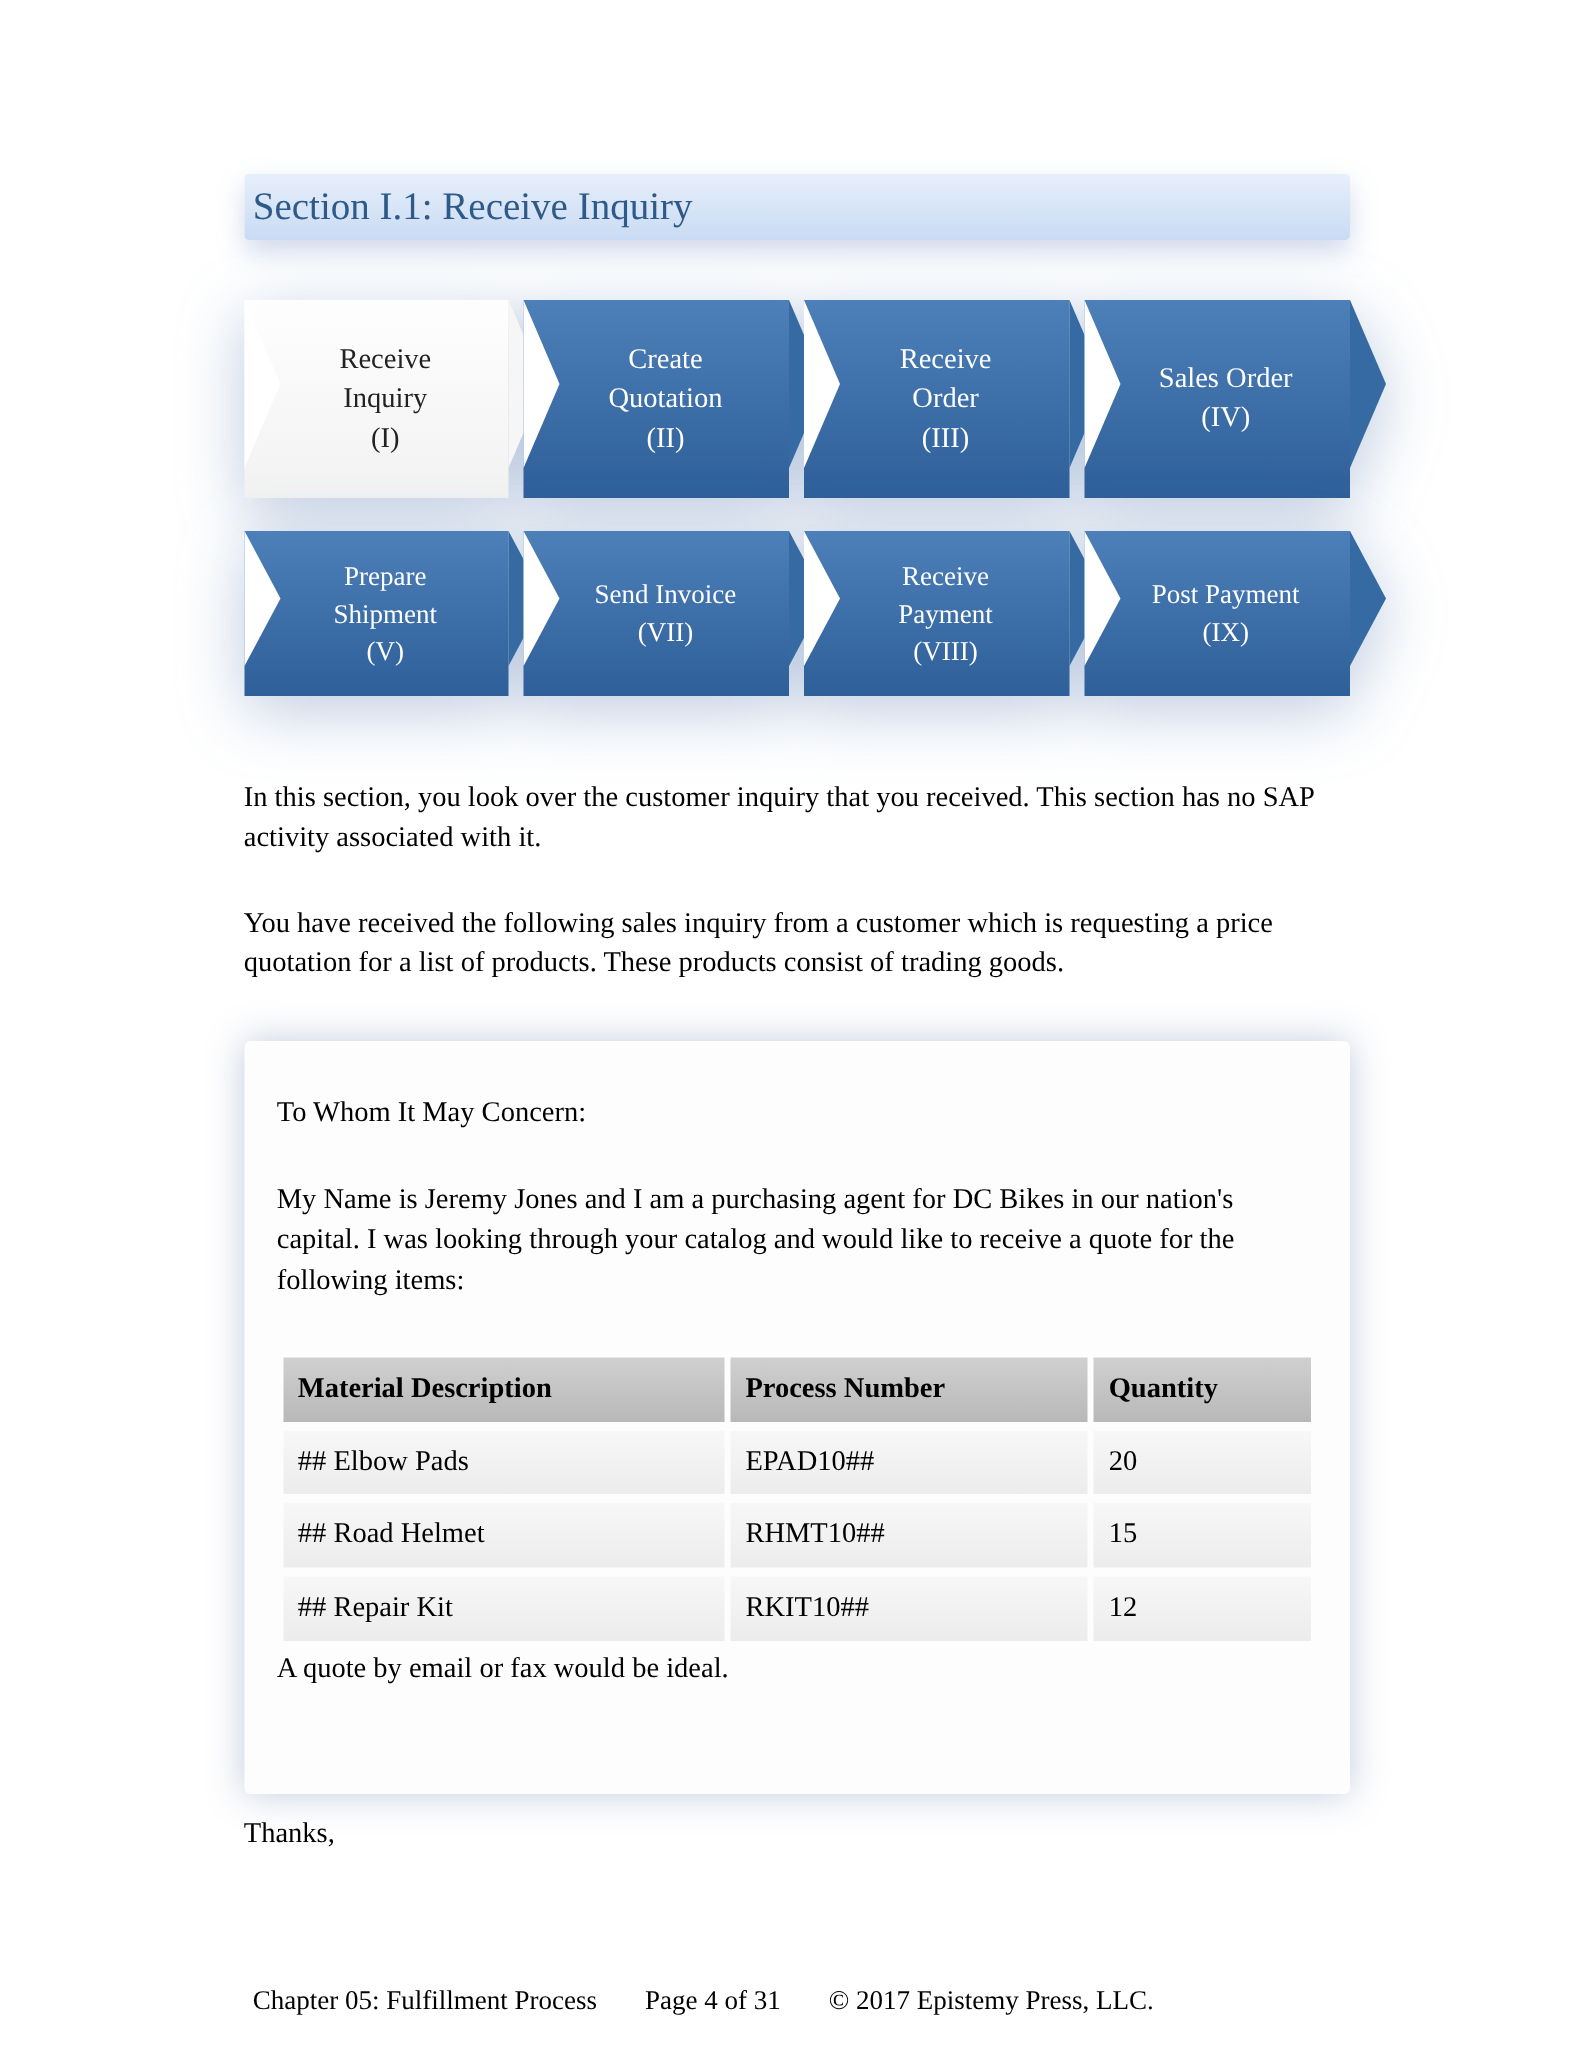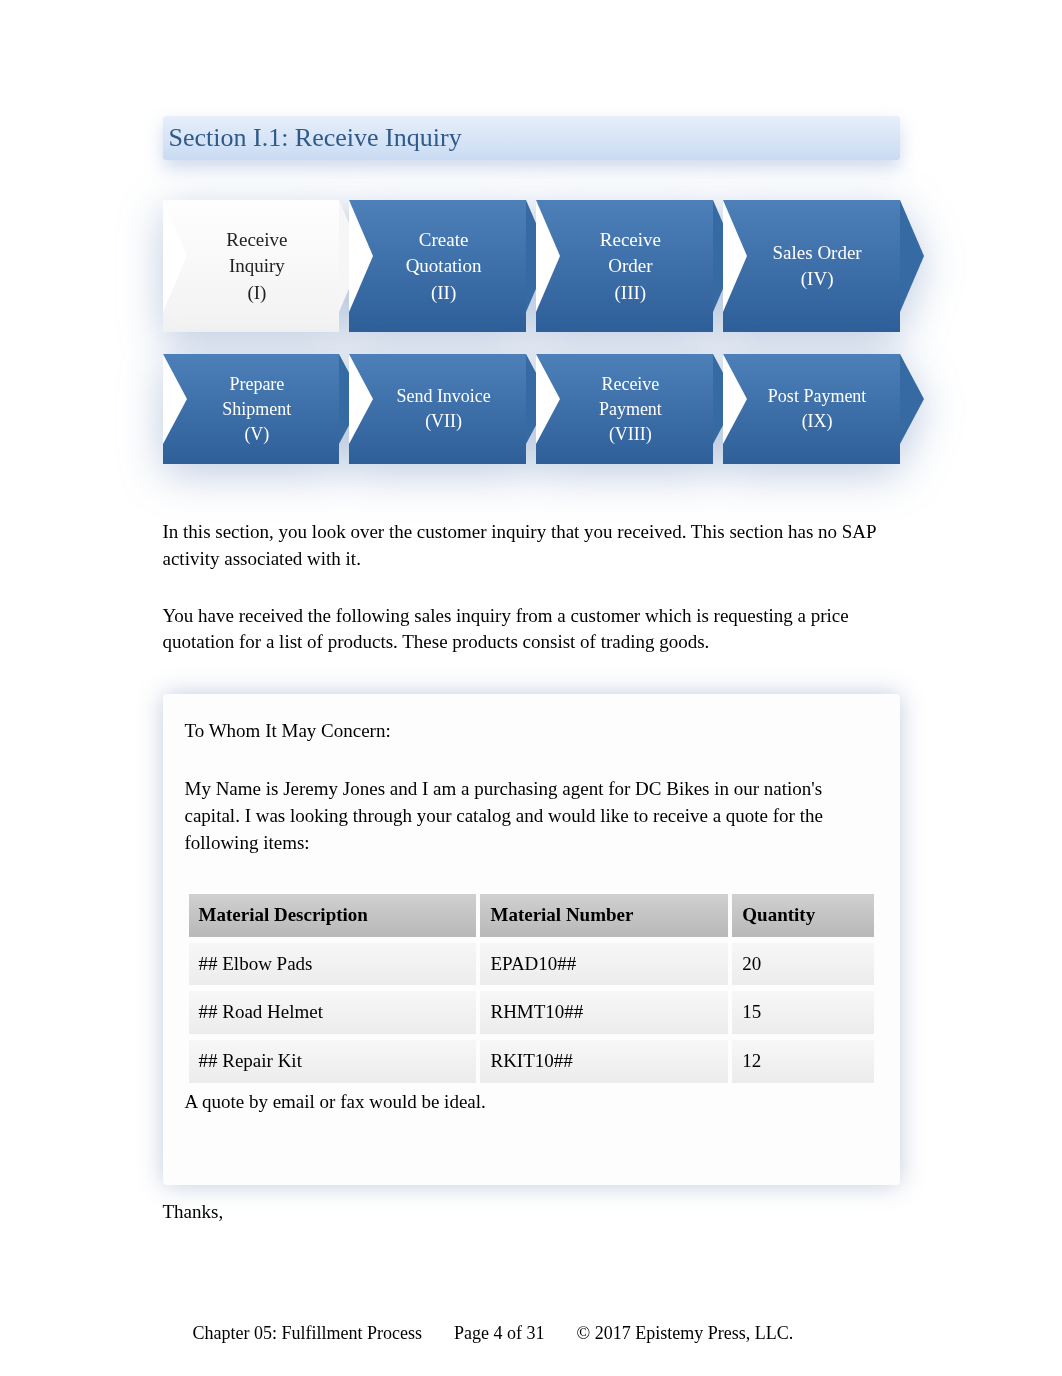--- a/index.html
+++ b/index.html
@@ -24,27 +24,27 @@
   .blue::before{border-left:24px solid #fff}
   .blue::after{border-left:24px solid #356aa3}
   
   .white{background:linear-gradient(#fefefe,#f2f2f2);color:#222}
   .white::before{border-left:24px solid #fff}
   .white::after{border-left:24px solid #f6f6f6}
   .chevron .line1{display:block}
   .chevron .line2{display:block}
   .body-text{margin-top:55px;font-size:19px;max-width:820px}
   .body-text p{margin:0 0 30px 0}
-  .letter{margin-top:38px;background:#fdfdfd;border-radius:4px;box-shadow:0 0 25px rgba(120,140,180,.45);padding:24px 22px 38px 22px}
+  .letter{margin-top:38px;background:#fdfdfd;border-radius:4px;box-shadow:0 0 25px rgba(120,140,180,.45);padding:35px 22px 38px 22px}
   .letter p{margin:0 0 32px 0}
   table.mat{width:100%;border-collapse:separate;border-spacing:4px 6px;font-size:19px}
   table.mat th{background:linear-gradient(#d0d0d0,#b8b8b8);text-align:left;font-weight:bold;padding:8px 10px}
   table.mat td{background:linear-gradient(#f7f7f7,#ececec);padding:8px 10px}
   .after-letter{margin-top:18px}
-  .footer{position:absolute;left:120px;right:90px;bottom:46px;font-size:18px;display:flex;gap:32px}
+  .footer{position:absolute;left:96px;right:90px;bottom:46px;font-size:18px;display:flex;gap:32px}
 </style>
 </head>
 <body>
 
 <div class="page">
 
   <div class="section-title">Section I.1: Receive Inquiry</div>
 
   <div class="flows">
     <div class="flow-row row1">
@@ -92,21 +92,21 @@
   </div>
 
   <div class="letter">
     <p>To Whom It May Concern:</p>
     <p>My Name is Jeremy Jones and I am a purchasing agent for DC Bikes in our nation's capital. I was looking through your catalog and would like to receive a quote for the following items:</p>
 
     <table class="mat">
       <thead>
         <tr>
           <th>Material Description</th>
-          <th>Material Number</th>
+          <th>Process Number</th>
           <th>Quantity</th>
         </tr>
       </thead>
       <tbody>
         <tr>
           <td>## Elbow Pads</td>
           <td>EPAD10##</td>
           <td>20</td>
         </tr>
         <tr>

